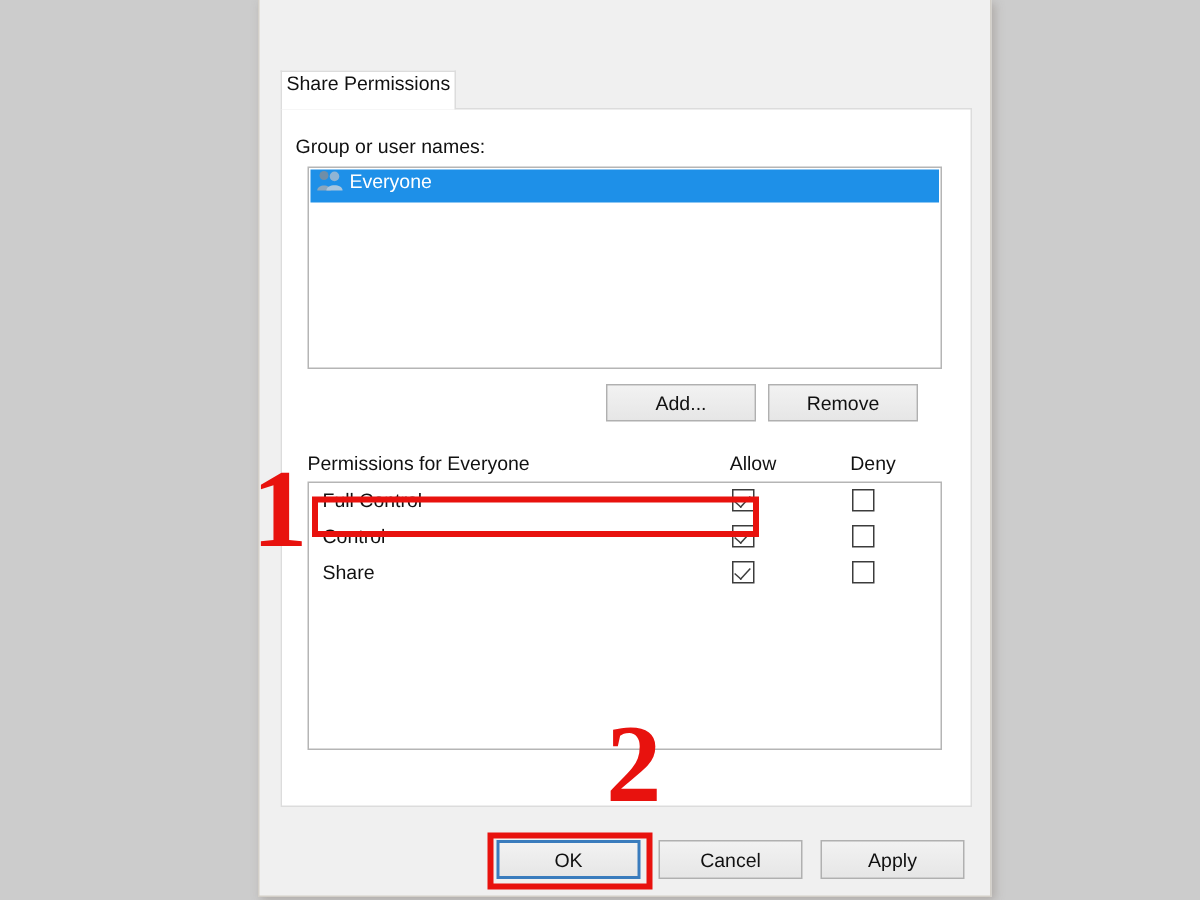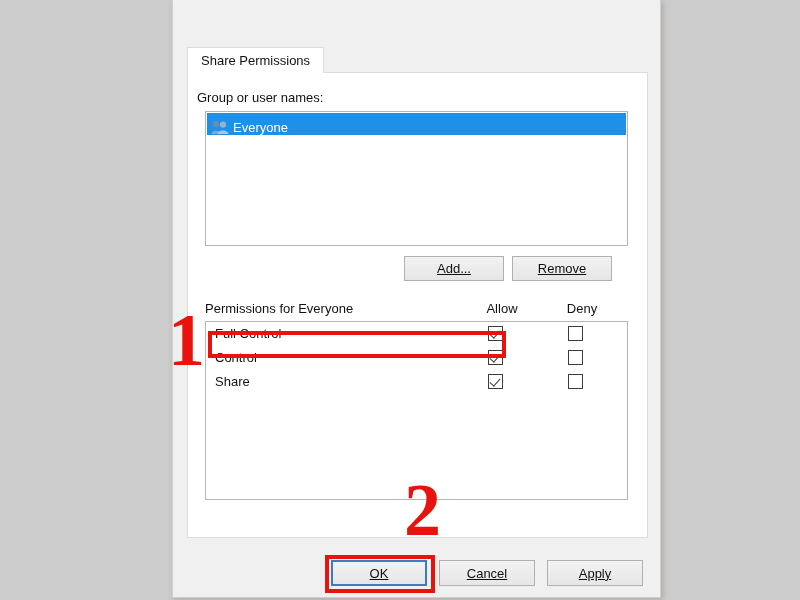--- a/index.html
+++ b/index.html
@@ -99,27 +99,26 @@
     position: absolute;
     left: 14px;
     top: 47px;
     width: 461px;
     height: 26px;
   }
   #tab-share-permissions {
     position: absolute;
     left: 0; top: 0;
     height: 26px;
-    padding: 0 13px;
+    padding: 0 3px;
     background: #ffffff;
     border: 1px solid #dcdcdc;
     border-bottom: none;
     box-sizing: border-box;
     display: flex;
-    align-items: center;
     font-size: 13px;
     color: #111;
     cursor: default;
     z-index: 3;
     white-space: nowrap;
   }
 
   
   #tabpage {
     position: absolute;
@@ -152,21 +151,21 @@
     border: 1px solid #b5b5b5;
     box-sizing: border-box;
   }
   #group-list-item-everyone {
     position: absolute;
     left: 1px; top: 1px;
     width: 419px;
     height: 22px;
     background: #1e90e8;
     display: flex;
-    align-items: flex-end;
+    align-items: flex-start;
     cursor: default;
   }
   #users-icon {
     position: relative;
     width: 18px; height: 15px;
     margin-left: 4px; margin-right: 4px;
     flex: none;
   }
   #group-list-item-label {
     font-size: 13px;
@@ -179,21 +178,20 @@
     position: absolute;
     background: linear-gradient(180deg,#f2f2f2 0%, #e6e6e6 100%);
     border: 1px solid #b0b0b0;
     box-sizing: border-box;
     font-family: "Liberation Sans", sans-serif;
     font-size: 13px;
     color: #111;
     cursor: default;
     text-align: center;
     padding: 2px;
-    text-decoration: underline;
   }
   #add-button    { left: 216px; top: 183px; width: 100px; height: 25px; }
   #remove-button { left: 324px; top: 183px; width: 100px; height: 25px; }
 
   
   #permissions-label { left: 17px; top: 228px; }
   #allow-column-header {
     left: 291px; top: 228px;
     width: 46px; text-align: center;
   }

